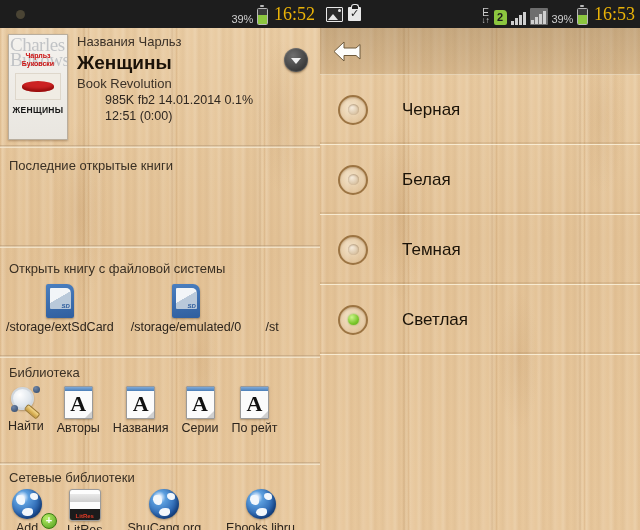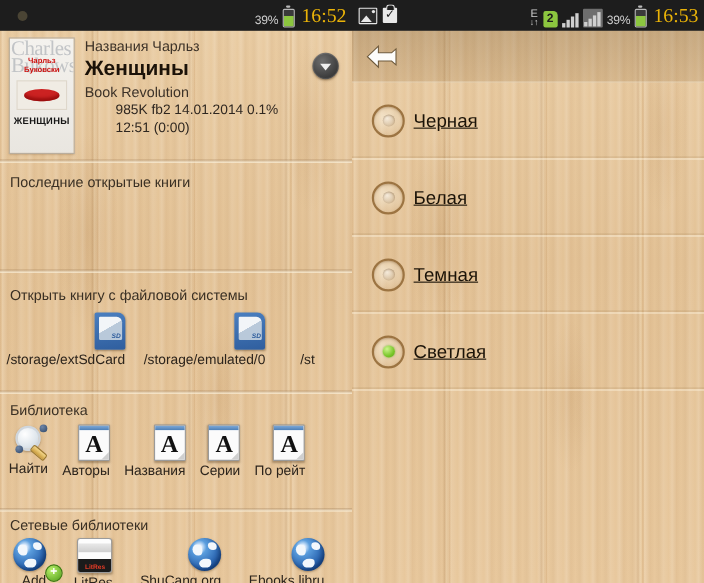--- a/index.html
+++ b/index.html
@@ -161,21 +161,21 @@
     background: linear-gradient(180deg, rgba(120,80,40,0.30), rgba(255,246,225,0.85));
   }
 
   .sect-title {
     position: absolute; left: 9px; color: #3a3024; font-size: 13px; z-index: 7;
   }
 
   .icon-row { position: absolute; left: 0; right: 0; display: flex; z-index: 7; }
   .icon-cell {
     flex: 0 0 auto; text-align: center; color: #2c241c; font-size: 12.5px;
-    display: flex; flex-direction: column; align-items: flex-end; gap: 2px;
+    display: flex; flex-direction: column; align-items: center; gap: 2px;
   }
   .icon-cell .lbl { white-space: nowrap; }
 
   
   .sd {
     width: 28px; height: 34px; position: relative;
     background: linear-gradient(170deg,#4a7fc0,#2f5e9e);
     border-radius: 2px 7px 2px 2px; box-shadow: 0 1px 2px rgba(60,40,15,0.4);
   }
   .sd:before {
@@ -288,21 +288,21 @@
   }
   .rdo i {
     display: block; width: 11px; height: 11px; border-radius: 50%;
     background: radial-gradient(circle at 35% 30%, rgba(255,255,255,0.45), rgba(150,115,70,0.35));
     box-shadow: inset 0 1px 2px rgba(110,75,35,0.40);
   }
   .rdo.on i {
     background: radial-gradient(circle at 35% 30%, #cdf58c, #79c62a 60%, #5aa417);
     box-shadow: 0 0 2px rgba(90,165,20,0.8);
   }
-  .radio-label { margin-left: 8px; color: #1b1308; font-size: 17px; text-decoration: underline; }
+  .radio-label { margin-left: 34px; color: #1b1308; font-size: 17px; }
 </style>
 </head>
 <body>
 
 <div class="screens">
 
   <div class="panel">
     <div class="wood"></div>
 
     <div class="statusbar">

